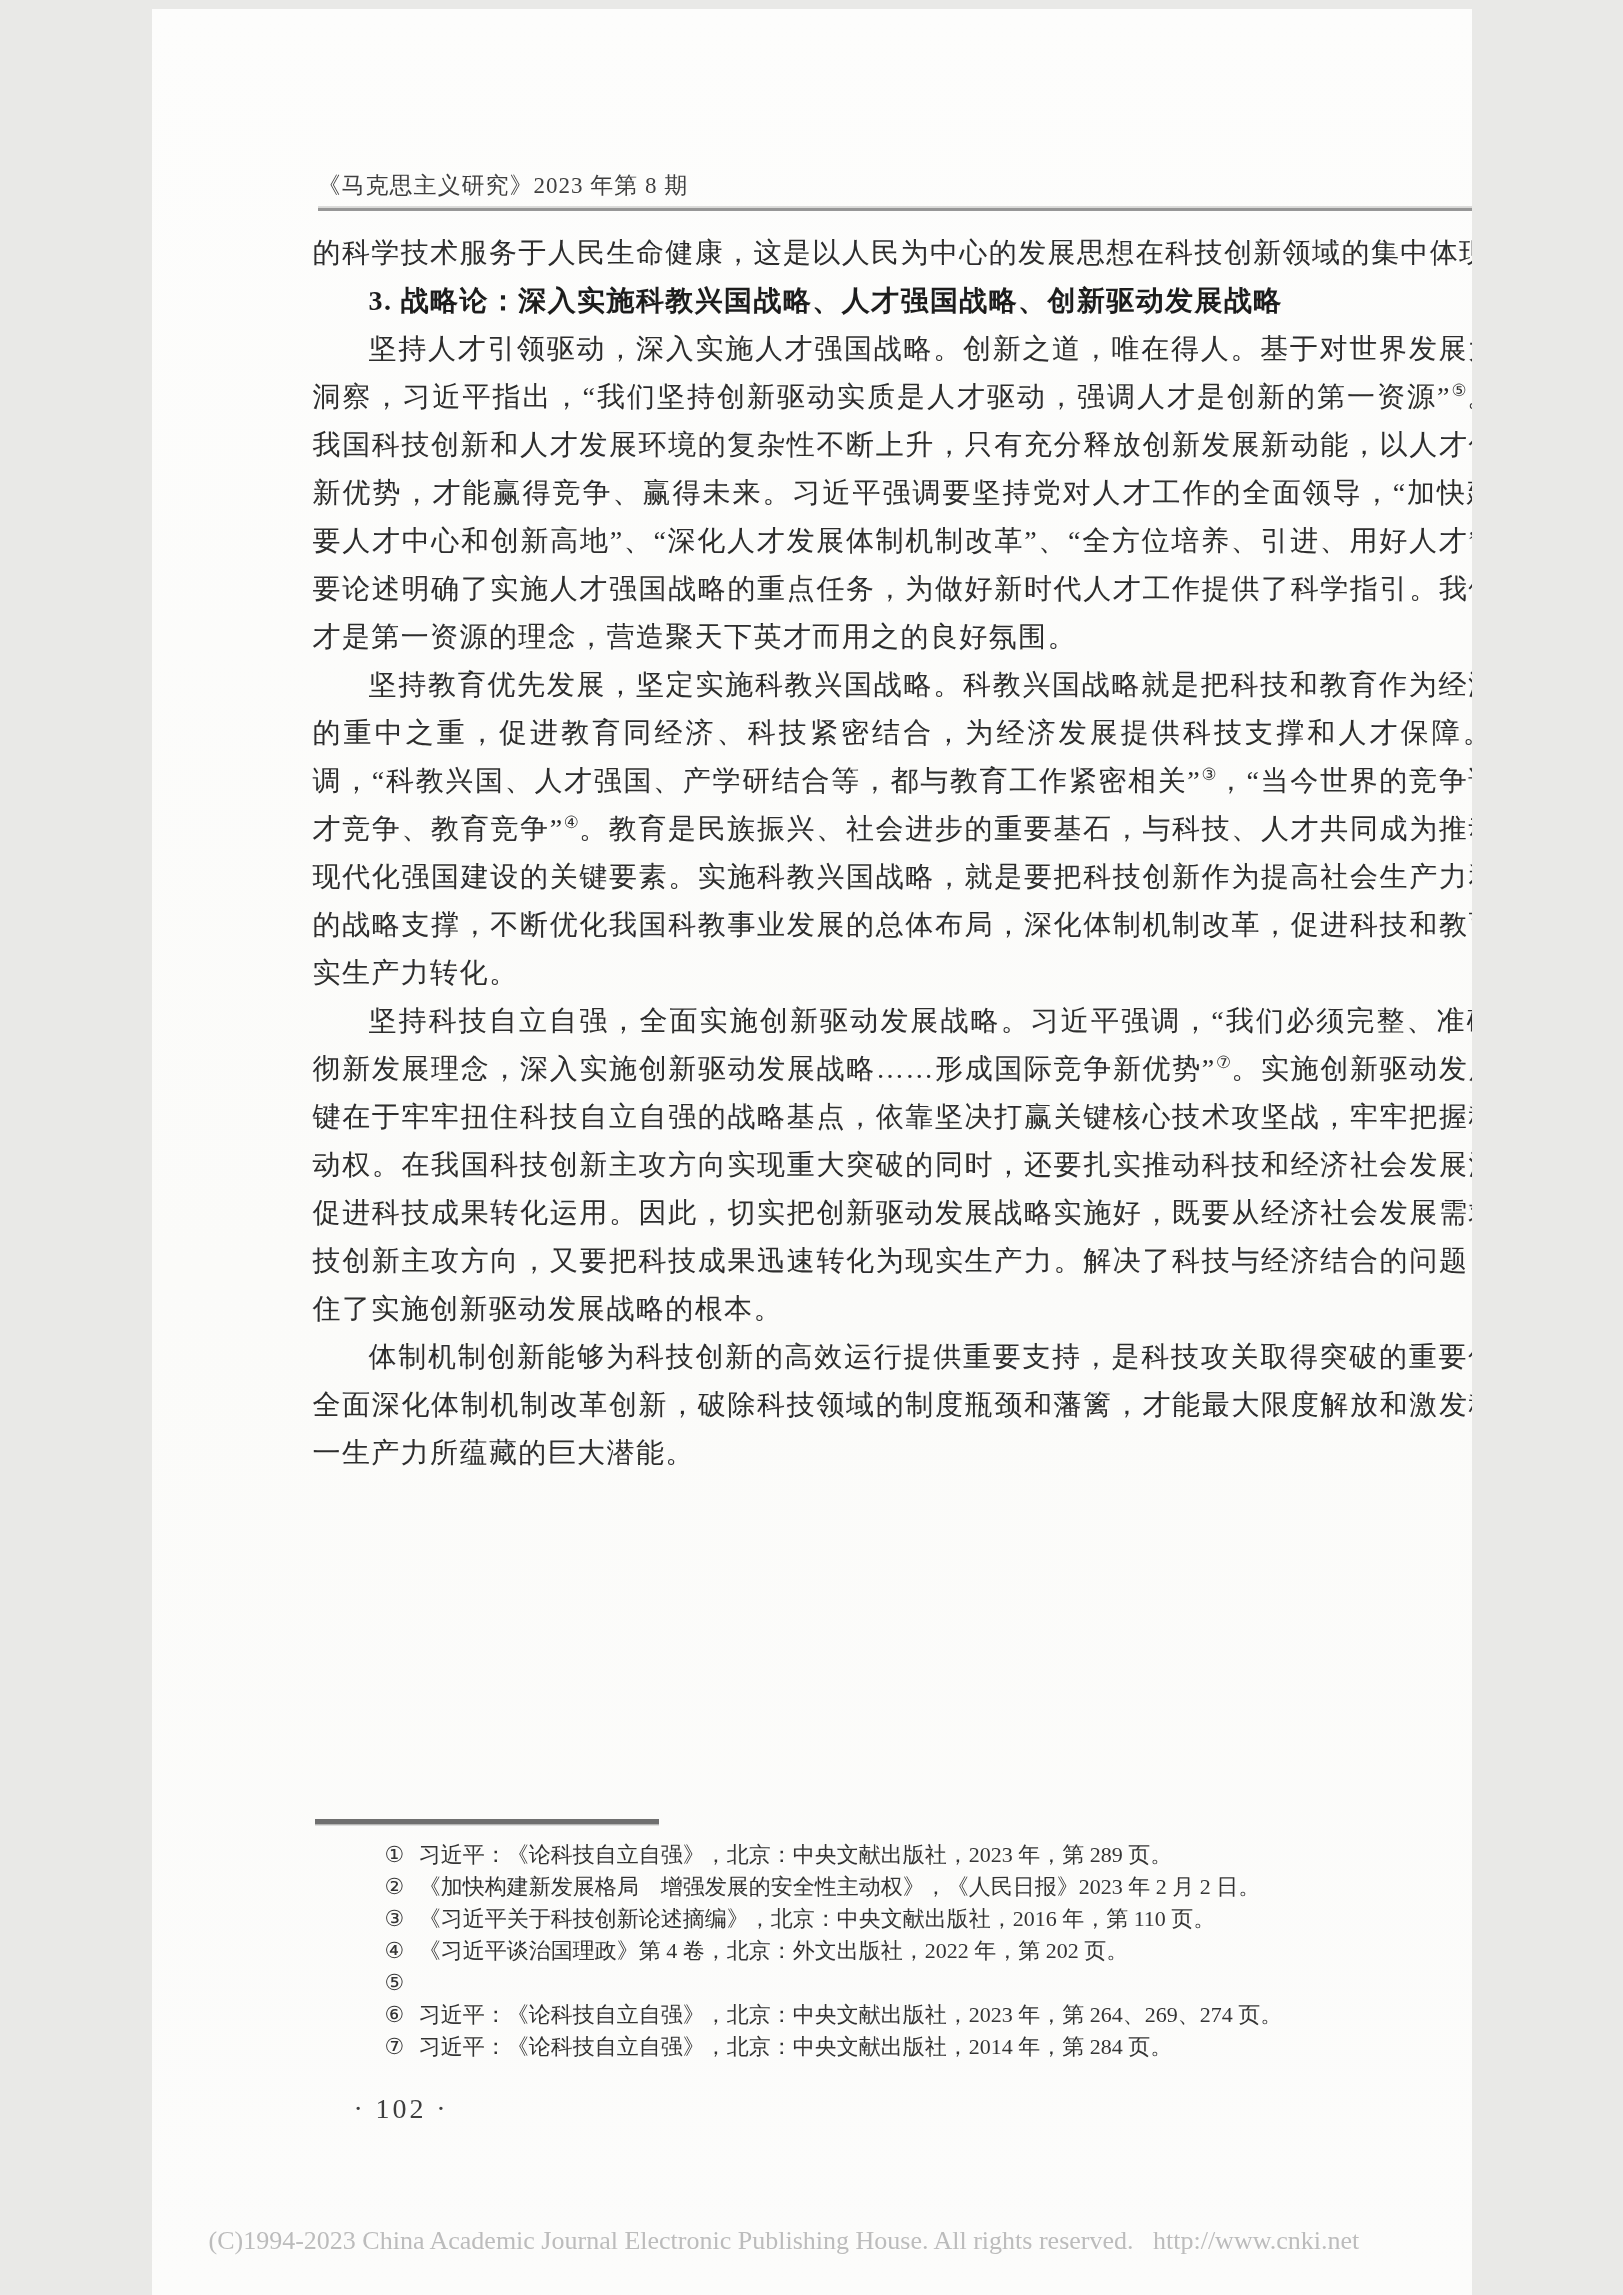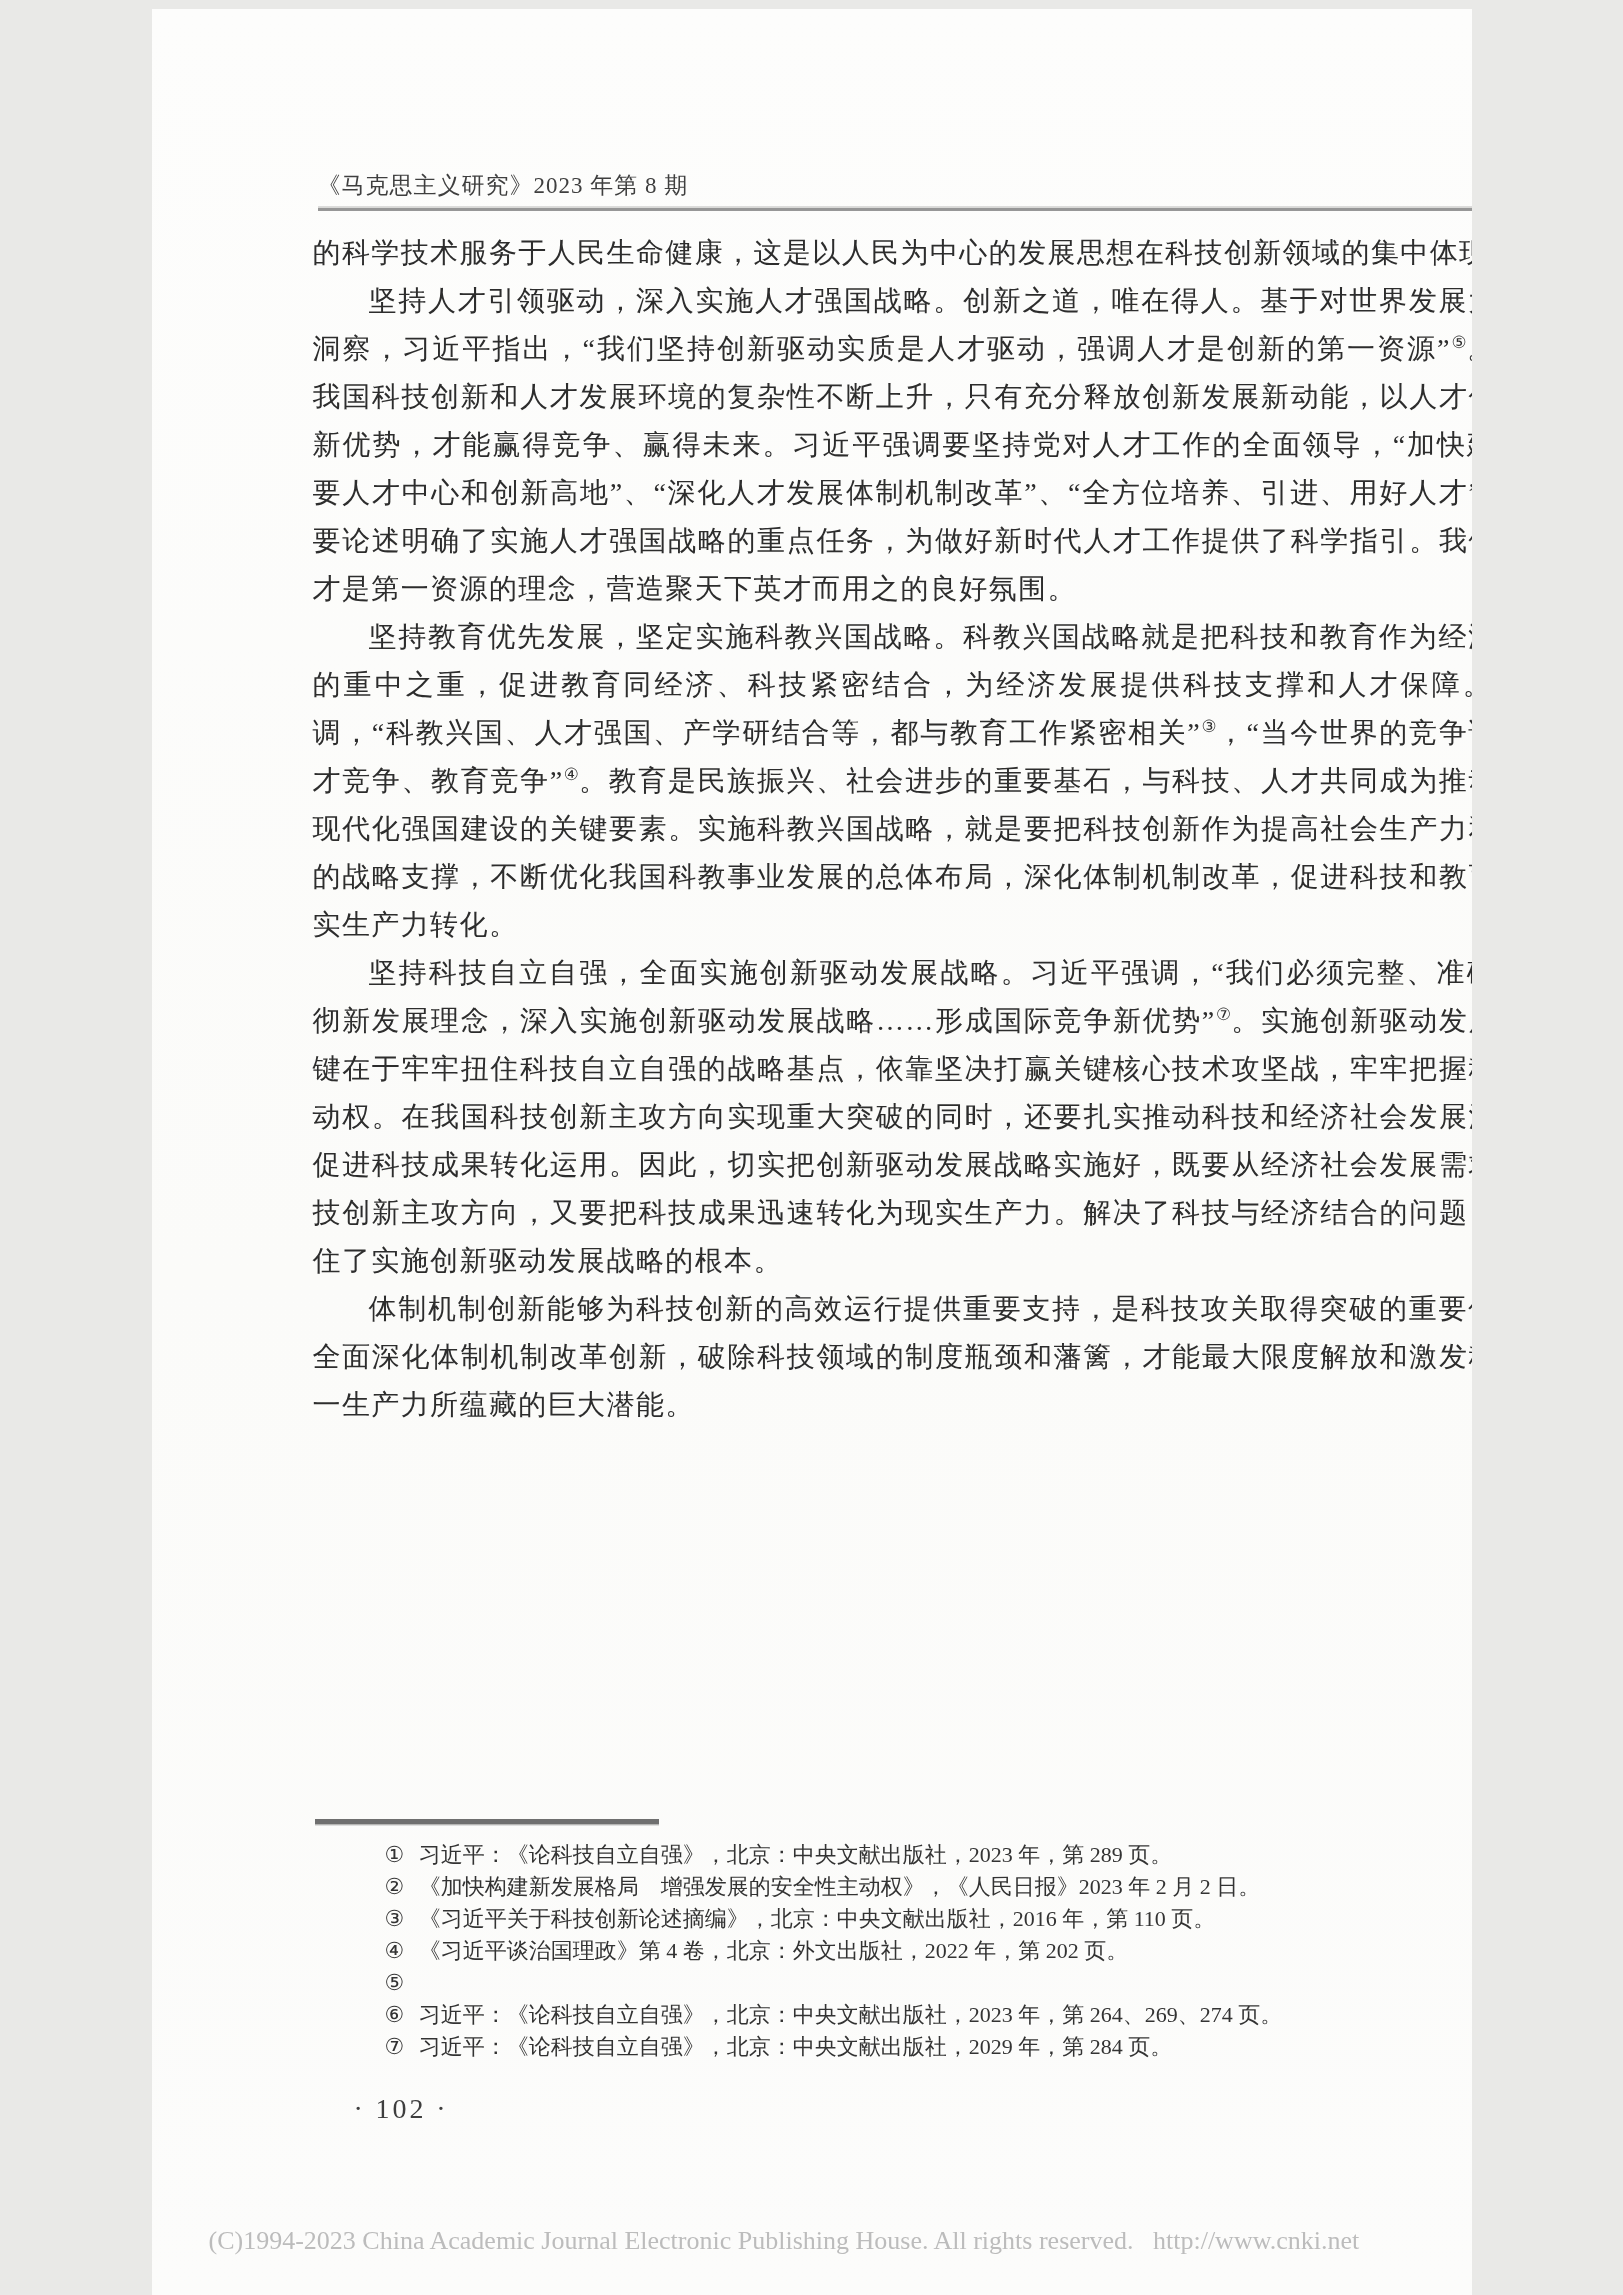--- a/index.html
+++ b/index.html
@@ -118,20 +118,21 @@
 <body>
 
 <div class="page">
 
   <div class="journal-header">《马克思主义研究》2023 年第 8 期</div>
 
   <div class="header-rule"></div>
 
   <div class="article">
     <p class="par continuation">的科学技术服务于人民生命健康，这是以人民为中心的发展思想在科技创新领域的集中体现。</p>
+    <p class="par heading">3. 战略论：深入实施科教兴国战略、人才强国战略、创新驱动发展战略</p>
     <p class="par">坚持人才引领驱动，深入实施人才强国战略。创新之道，唯在得人。基于对世界发展大势的深刻洞察，习近平指出，“我们坚持创新驱动实质是人才驱动，强调人才是创新的第一资源”<sup class="fn-ref">⑤</sup>。近年来，我国科技创新和人才发展环境的复杂性不断上升，只有充分释放创新发展新动能，以人才优势厚植创新优势，才能赢得竞争、赢得未来。习近平强调要坚持党对人才工作的全面领导，“加快建设世界重要人才中心和创新高地”、“深化人才发展体制机制改革”、“全方位培养、引进、用好人才”<sup class="fn-ref">⑥</sup>。这些重要论述明确了实施人才强国战略的重点任务，为做好新时代人才工作提供了科学指引。我们要秉持人才是第一资源的理念，营造聚天下英才而用之的良好氛围。</p>
     <p class="par">坚持教育优先发展，坚定实施科教兴国战略。科教兴国战略就是把科技和教育作为经济社会发展的重中之重，促进教育同经济、科技紧密结合，为经济发展提供科技支撑和人才保障。习近平强调，“科教兴国、人才强国、产学研结合等，都与教育工作紧密相关”<sup class="fn-ref">③</sup>，“当今世界的竞争说到底是人才竞争、教育竞争”<sup class="fn-ref">④</sup>。教育是民族振兴、社会进步的重要基石，与科技、人才共同成为推动社会主义现代化强国建设的关键要素。实施科教兴国战略，就是要把科技创新作为提高社会生产力和综合国力的战略支撑，不断优化我国科教事业发展的总体布局，深化体制机制改革，促进科技和教育成果向现实生产力转化。</p>
     <p class="par">坚持科技自立自强，全面实施创新驱动发展战略。习近平强调，“我们必须完整、准确、全面贯彻新发展理念，深入实施创新驱动发展战略……形成国际竞争新优势”<sup class="fn-ref">⑦</sup>。实施创新驱动发展战略，关键在于牢牢扭住科技自立自强的战略基点，依靠坚决打赢关键核心技术攻坚战，牢牢把握科技发展主动权。在我国科技创新主攻方向实现重大突破的同时，还要扎实推动科技和经济社会发展深度融合，促进科技成果转化运用。因此，切实把创新驱动发展战略实施好，既要从经济社会发展需求中找准科技创新主攻方向，又要把科技成果迅速转化为现实生产力。解决了科技与经济结合的问题，就等于抓住了实施创新驱动发展战略的根本。</p>
     <p class="par">体制机制创新能够为科技创新的高效运行提供重要支持，是科技攻关取得突破的重要保障。只有全面深化体制机制改革创新，破除科技领域的制度瓶颈和藩篱，才能最大限度解放和激发科技作为第一生产力所蕴藏的巨大潜能。</p>
   </div>
 
   <div class="footnote-rule"></div>
 
   <div class="footnotes">
     <div class="footnote-item">
@@ -152,21 +153,21 @@
     </div>
     <div class="footnote-item">
       <span class="fn-marker">⑤</span>
     </div>
     <div class="footnote-item">
       <span class="fn-marker">⑥</span>
       <span class="fn-text">习近平：《论科技自立自强》，北京：中央文献出版社，2023 年，第 264、269、274 页。</span>
     </div>
     <div class="footnote-item">
       <span class="fn-marker">⑦</span>
-      <span class="fn-text">习近平：《论科技自立自强》，北京：中央文献出版社，2029 年，第 284 页。</span>
+      <span class="fn-text">习近平：《论科技自立自强》，北京：中央文献出版社，2014 年，第 284 页。</span>
     </div>
   </div>
 
   <div class="page-number">· 102 ·</div>
 
   <div class="copyright-footer">(C)1994-2023 China Academic Journal Electronic Publishing House. All rights reserved.   http://www.cnki.net</div>
 
 </div>
 
 

